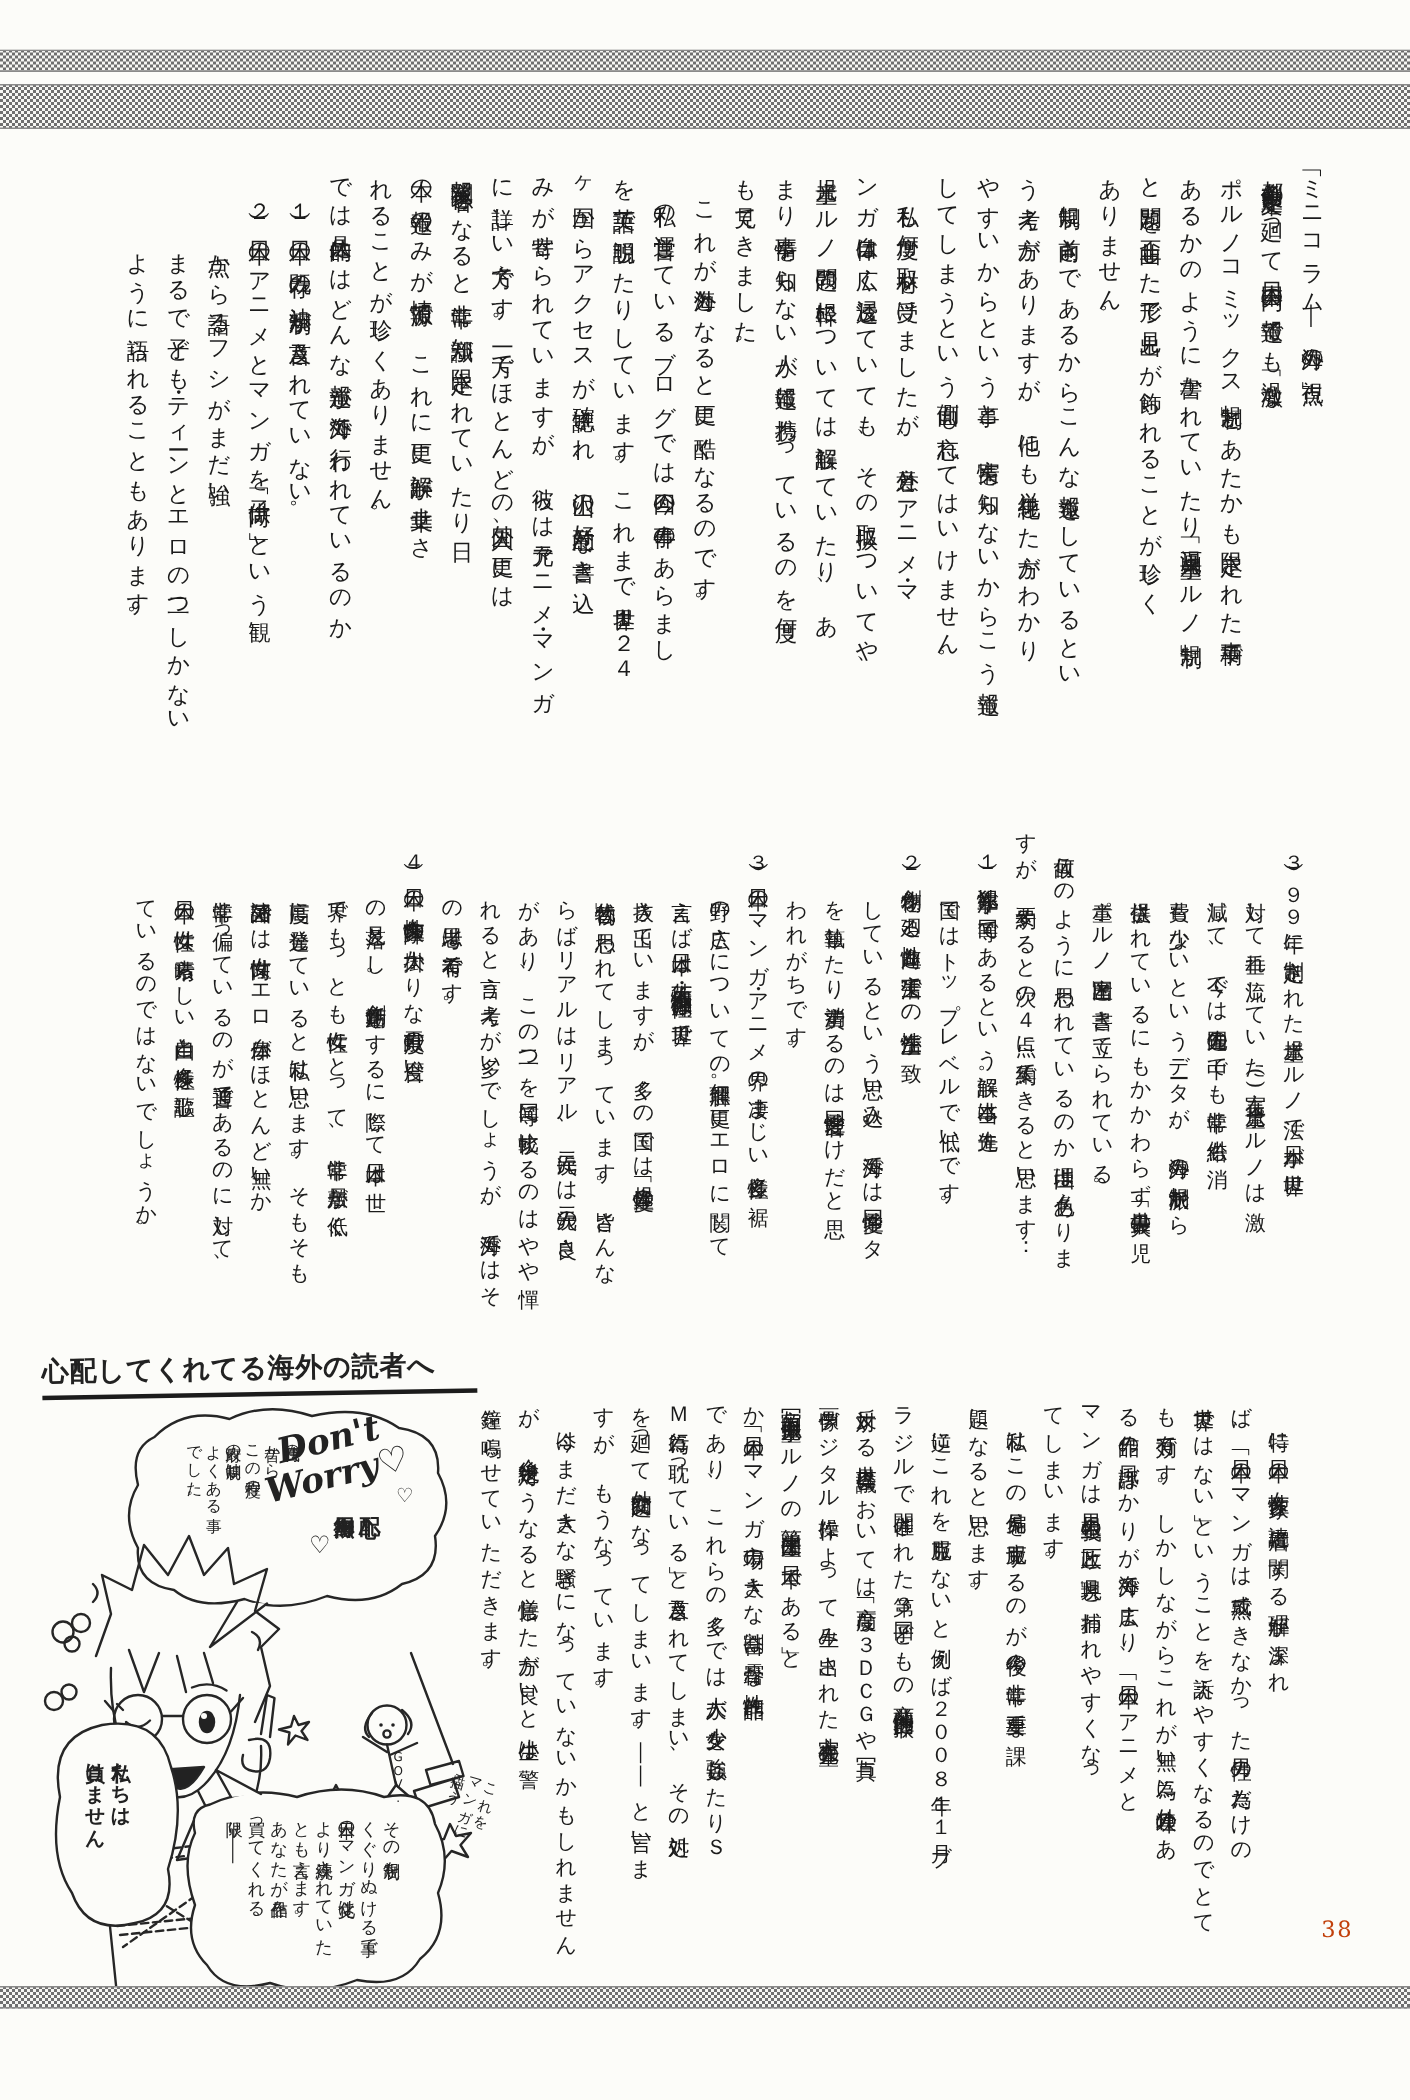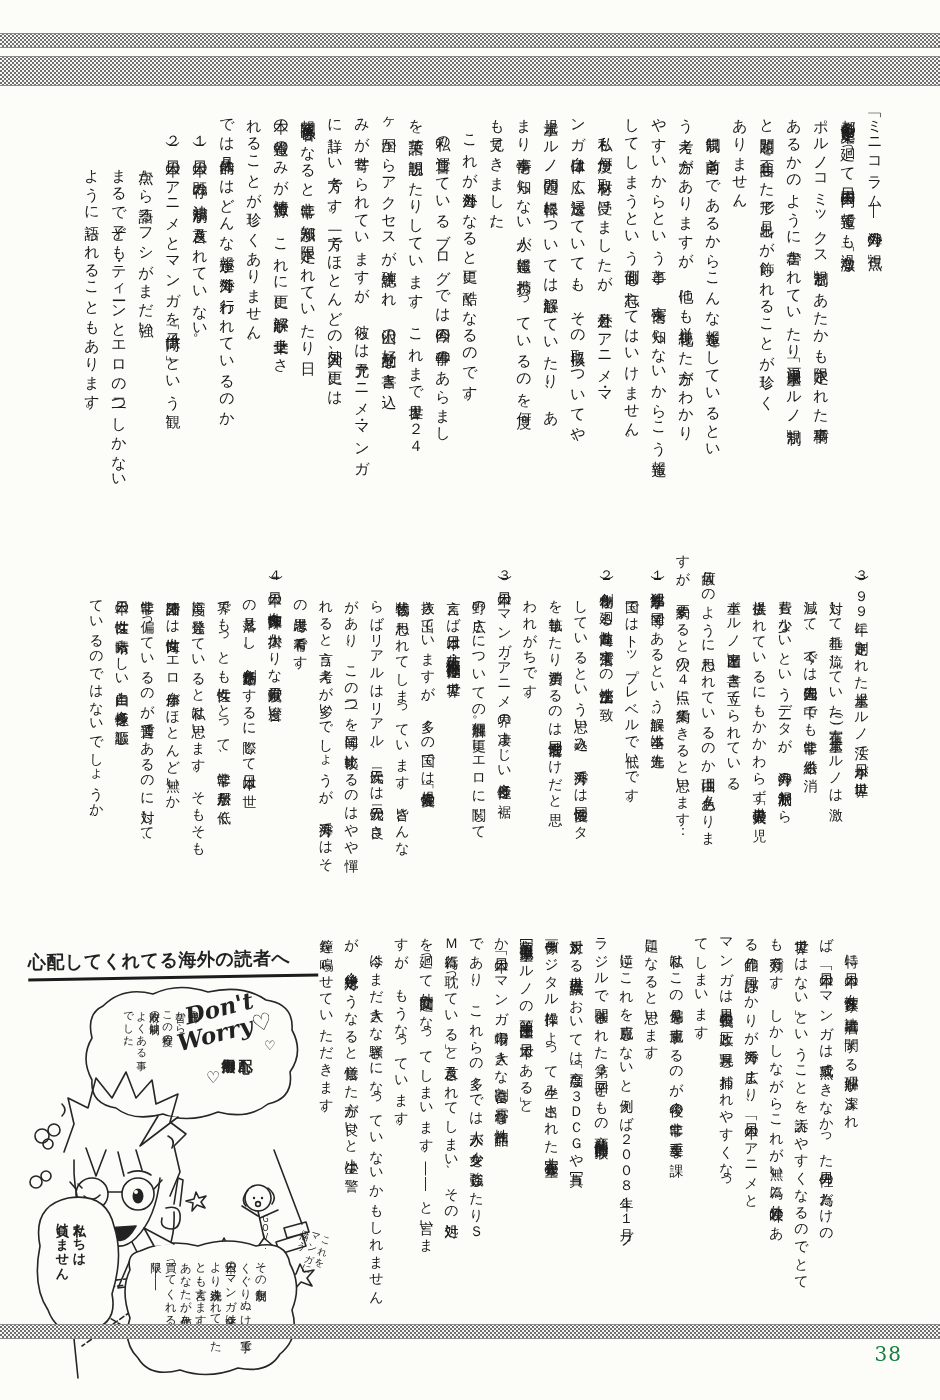--- a/index.html
+++ b/index.html
@@ -24,21 +24,21 @@
     position:absolute;writing-mode:vertical-rl;text-orientation:mixed;
   }
   .vblock .tline{line-height:var(--lh);white-space:nowrap;}
   #block1{top:108px;right:52px;height:422px;font-size:15px;letter-spacing:1.6px;--lh:27px;}
   #block2{top:545px;right:66px;height:378px;font-size:14px;letter-spacing:1px;--lh:25.5px;}
   #block3{top:928px;right:76px;height:392px;font-size:14px;letter-spacing:1.5px;--lh:25px;}
 
   
   #illo{
     position:absolute;left:28px;top:898px;width:304px;height:444px;
-    font-family:"DejaVu Sans","Liberation Sans",sans-serif;color:#222;margin-top:48px;
+    font-family:"DejaVu Sans","Liberation Sans",sans-serif;color:#222;
   }
   #illo svg{position:absolute;left:0;top:0;}
   .hand{position:absolute;}
   .vtext{writing-mode:vertical-rl;text-orientation:mixed;white-space:pre-line;}
   #illo-caption{
     left:0;top:2px;width:290px;font-weight:bold;font-size:18px;letter-spacing:.5px;
     border-bottom:3px solid #1c1c1c;padding-bottom:4px;transform:rotate(-1deg);
   }
   #dw{
     left:134px;top:50px;width:120px;text-align:center;white-space:pre-line;
@@ -48,21 +48,21 @@
   }
   #heart1{left:178px;top:122px;font-size:16px;}
   #heart2{left:236px;top:92px;font-size:13px;}
   #shinpai{left:192px;top:102px;height:76px;font-size:14px;font-weight:bold;line-height:17px;}
   #edo{left:94px;top:58px;height:118px;font-size:10.5px;line-height:13px;}
   #govlab{left:233px;top:269px;height:36px;font-size:8px;line-height:9px;text-orientation:upright;}
   #mnote{left:264px;top:280px;height:74px;font-size:9.5px;line-height:11px;transform:rotate(16deg);}
   #bleft{left:26px;top:268px;height:120px;font-size:13px;font-weight:bold;line-height:17px;}
   #bbottom{left:120px;top:308px;height:118px;font-size:11.5px;line-height:15px;}
 
-  .pageno{position:absolute;top:1342px;right:38px;font-size:20px;letter-spacing:1px;color:#15803d;}
+  .pageno{position:absolute;top:1277px;right:38px;font-size:15px;letter-spacing:1px;color:#c2410c;}
 </style>
 </head>
 <body>
 
 <div class="page">
 
   <div class="band" id="band-top-thin"></div>
   <div class="band" id="band-top-thick"></div>
 
   <section class="vblock" id="block1">

